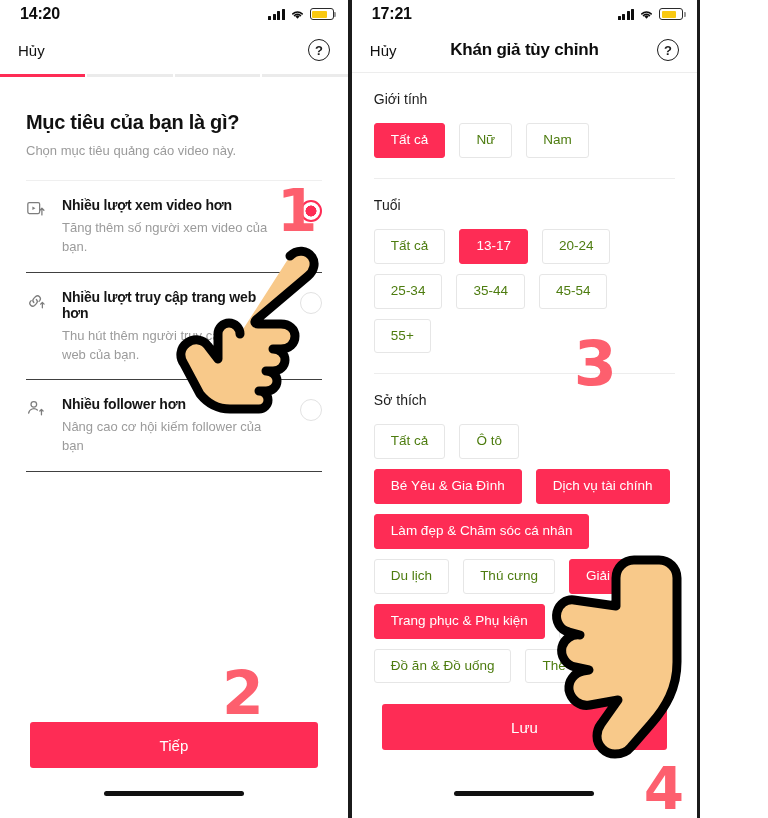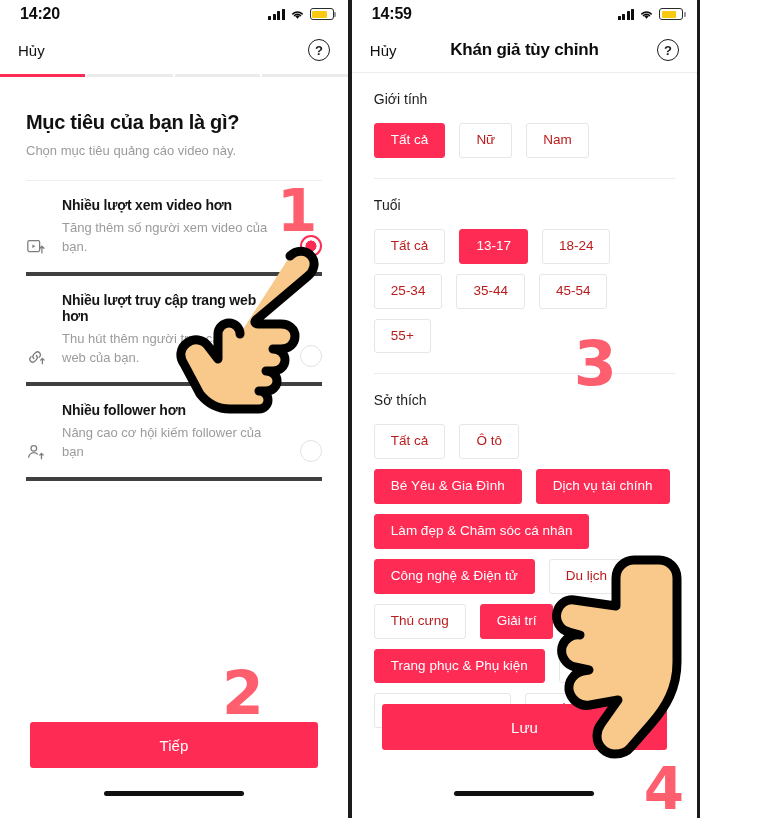--- a/index.html
+++ b/index.html
@@ -119,23 +119,23 @@
     font-size: 20px; font-weight: bold; color: #111;
     letter-spacing: -0.3px;
   }
   .goal-sub {
     font-size: 13px; color: #9b9b9b; margin-top: 9px;
   }
 
   .opt-list { margin: 22px 26px 0 26px; }
   .opt-row {
     display: flex;
-    align-items: flex-end;
+    align-items: flex-start;
     padding: 16px 0 15px 0;
-    border-bottom: 4px solid #404040;
+    border-bottom: 1px solid #404040;
     gap: 14px;
   }
   .opt-row:first-child { border-top: 1px solid #efefef; }
   .opt-icon { width: 22px; flex: 0 0 22px; padding-top: 2px; color: #7d7d7d; }
   .opt-icon svg { display: block; }
   .opt-text { flex: 1; min-width: 0; }
   .opt-title { font-size: 14px; font-weight: bold; color: #151515; letter-spacing: -0.2px; }
   .opt-desc { font-size: 13px; color: #9b9b9b; margin-top: 6px; line-height: 1.45; }
   .radio {
     width: 22px; height: 22px;
@@ -171,21 +171,21 @@
   .section { padding: 0 22px; }
   .sec-label {
     font-size: 14px; color: #1c1c1c; font-weight: 500;
     padding-top: 18px; padding-bottom: 16px;
   }
   .chips { display: flex; flex-wrap: wrap; gap: 10px 14px; padding-bottom: 20px; }
   .chip {
     border: 1px solid #e6e6e6;
     border-radius: 3px;
     background: #fff;
-    color: #b91c1c;
+    color: #4d7c0f;
     font-size: 13.5px;
     padding: 9px 16px;
     white-space: nowrap;
     line-height: 1.1;
   }
   .chip.sel {
     background: #fe2c55;
     border-color: #fe2c55;
     color: #ffffff;
   }
@@ -315,21 +315,21 @@
           <path d="M118 18c7-7 17-6 22 1 4 6 2 14-4 19L84 82c-2 2-1 4 2 4h23c8 0 14 5 14 12 0 8-6 13-14 13h-8c7 0 12 5 12 11s-5 11-12 11h-7c6 0 11 4 11 10s-5 10-11 10h-7c5 0 9 4 9 9s-4 9-9 9H58c-12 0-22-5-30-15L12 126c-5-7-4-16 3-21 7-5 16-4 21 3l10 13V96c0-6 5-11 11-11s11 5 11 11"></path>
         </g>
       </svg>
     </div>
 
   </div>
 
   <div class="phone phone-right">
 
     <div class="statusbar">
-      <div class="clock">14:59</div>
+      <div class="clock">17:21</div>
       <div class="sb-right">
         <div class="bars">
             <i></i>
             <i></i>
             <i></i>
             <i></i>
           </div>
         <div class="wifi">
           <svg viewBox="0 0 16 12" width="15" height="11">
               <path d="M8 10.6 5.6 7.9a3.6 3.6 0 0 1 4.8 0Z" fill="#0d0d0d"></path>
@@ -358,38 +358,37 @@
         <div class="chip">Nam</div>
       </div>
     </div>
     <div class="sec-div"></div>
 
     <div class="section">
       <div class="sec-label">Tuổi</div>
       <div class="chips">
         <div class="chip">Tất cả</div>
         <div class="chip sel">13-17</div>
-        <div class="chip">18-24</div>
+        <div class="chip">20-24</div>
         <div class="chip">25-34</div>
         <div class="chip">35-44</div>
         <div class="chip">45-54</div>
         <div class="chip">55+</div>
       </div>
     </div>
     <div class="sec-div"></div>
 
     <div class="section">
       <div class="sec-label">Sở thích</div>
       <div class="chips">
         <div class="chip">Tất cả</div>
         <div class="chip">Ô tô</div>
         <div class="chip sel">Bé Yêu &amp; Gia Đình</div>
         <div class="chip sel">Dịch vụ tài chính</div>
         <div class="chip sel">Làm đẹp &amp; Chăm sóc cá nhân</div>
-        <div class="chip sel">Công nghệ &amp; Điện tử</div>
         <div class="chip">Du lịch</div>
         <div class="chip">Thú cưng</div>
         <div class="chip sel">Giải trí</div>
         <div class="chip sel">Trang phục &amp; Phụ kiện</div>
         <div class="chip">Trò chơi</div>
         <div class="chip">Đồ ăn &amp; Đồ uống</div>
         <div class="chip">Thể Thao</div>
       </div>
     </div>
 

